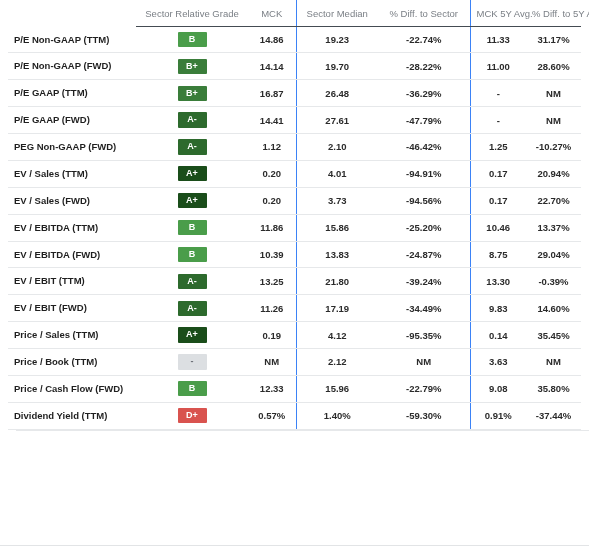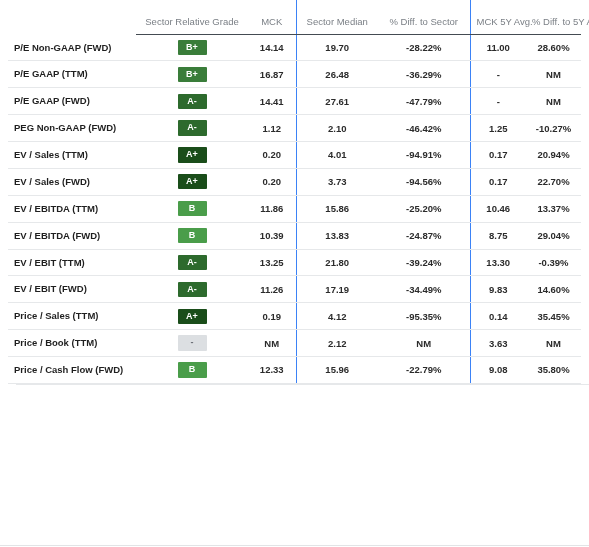--- a/index.html
+++ b/index.html
@@ -29,21 +29,21 @@
   table.valuation col.c-mck     { width: 48px;  }
   table.valuation col.c-median  { width: 82px;  }
   table.valuation col.c-diffsec { width: 92px;  }
   table.valuation col.c-avg     { width: 56px;  }
   table.valuation col.c-diffavg { width: 55px;  }
 
   thead th {
     font-size: 9.5px;
     font-weight: normal;
     color: #7a7f85;
-    padding: 16px 6px 7px 6px;
+    padding: 8px 6px 7px 6px;
     text-align: center;
     vertical-align: bottom;
     border-bottom: 1.5px solid #444b52;
     white-space: nowrap;
   }
   thead th.metric-head {
     border-bottom: none;
   }
   thead th.sep-left,
   tbody td.sep-left {
@@ -136,20 +136,29 @@
         <th>Sector Relative Grade</th>
         <th>MCK</th>
         <th class="sep-left">Sector Median</th>
         <th>% Diff. to Sector</th>
         <th class="sep-left">MCK 5Y Avg.</th>
         <th>% Diff. to 5Y Avg.</th>
       </tr>
     </thead>
     <tbody id="table-body">
         <tr>
+          <td class="metric">P/E Non-GAAP (TTM)</td>
+          <td class="grade-cell"><span class="badge g-b">B</span></td>
+          <td>14.86</td>
+          <td class="sep-left">19.23</td>
+          <td>-22.74%</td>
+          <td class="sep-left">11.33</td>
+          <td>31.17%</td>
+        </tr>
+        <tr>
           <td class="metric">P/E Non-GAAP (FWD)</td>
           <td class="grade-cell"><span class="badge g-bplus">B+</span></td>
           <td>14.14</td>
           <td class="sep-left">19.70</td>
           <td>-28.22%</td>
           <td class="sep-left">11.00</td>
           <td>28.60%</td>
         </tr>
         <tr>
           <td class="metric">P/E GAAP (TTM)</td>
@@ -252,20 +261,29 @@
         </tr>
         <tr>
           <td class="metric">Price / Cash Flow (FWD)</td>
           <td class="grade-cell"><span class="badge g-b">B</span></td>
           <td>12.33</td>
           <td class="sep-left">15.96</td>
           <td>-22.79%</td>
           <td class="sep-left">9.08</td>
           <td>35.80%</td>
         </tr>
+        <tr>
+          <td class="metric">Dividend Yield (TTM)</td>
+          <td class="grade-cell"><span class="badge g-dplus">D+</span></td>
+          <td>0.57%</td>
+          <td class="sep-left">1.40%</td>
+          <td>-59.30%</td>
+          <td class="sep-left">0.91%</td>
+          <td>-37.44%</td>
+        </tr>
       </tbody>
   </table>
   <div class="table-foot-rule"></div>
 
   <div class="footnotes">
     
     
   </div>
 </div>
 <div class="bottom-rule"></div>

